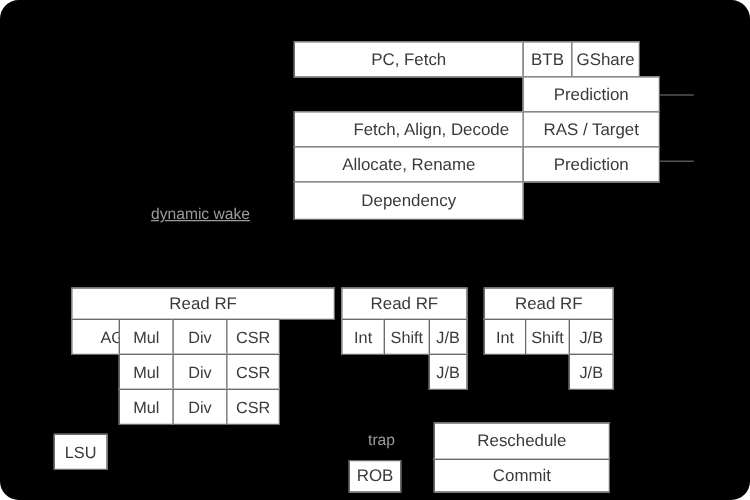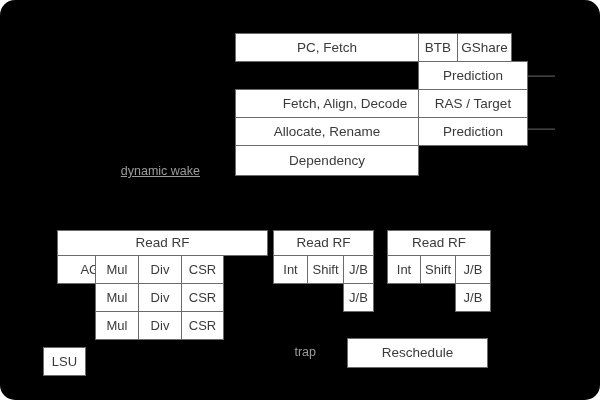--- a/index.html
+++ b/index.html
@@ -93,14 +93,16 @@
   <div class="box cell" style="left:343px;top:255px;width:31px;height:29px;">J/B</div>
   <div class="box cell" style="left:343px;top:283px;width:31px;height:29px;">J/B</div>
 
   <div class="box" style="left:387px;top:230px;width:104px;height:26px;">Read RF</div>
   <div class="box cell" style="left:387px;top:255px;width:34px;height:29px;">Int</div>
   <div class="box cell" style="left:420px;top:255px;width:36px;height:29px;">Shift</div>
   <div class="box cell" style="left:455px;top:255px;width:36px;height:29px;">J/B</div>
   <div class="box cell" style="left:455px;top:283px;width:36px;height:29px;">J/B</div>
 
   <div class="box" style="left:347px;top:338px;width:141px;height:30px;">Reschedule</div>
+  <div class="box" style="left:347px;top:367px;width:141px;height:27px;">Commit</div>
+  <div class="box" style="left:279px;top:368px;width:42px;height:26px;">ROB</div>
 
 </div>
 
 </body></html>

